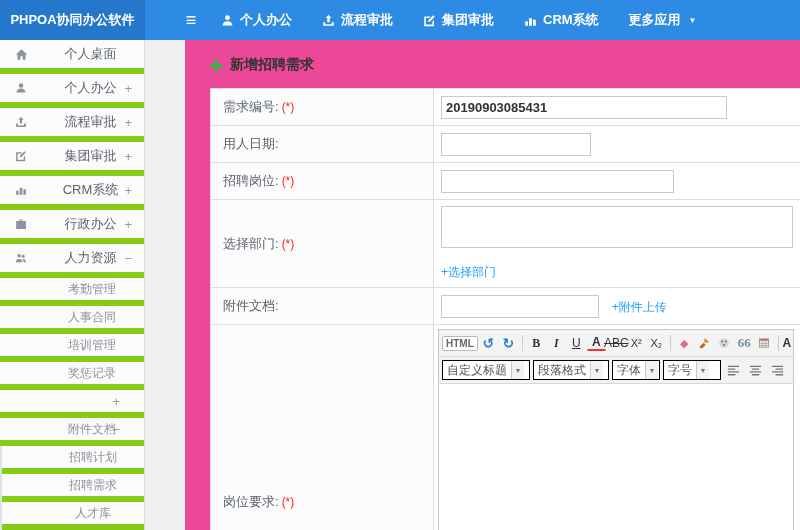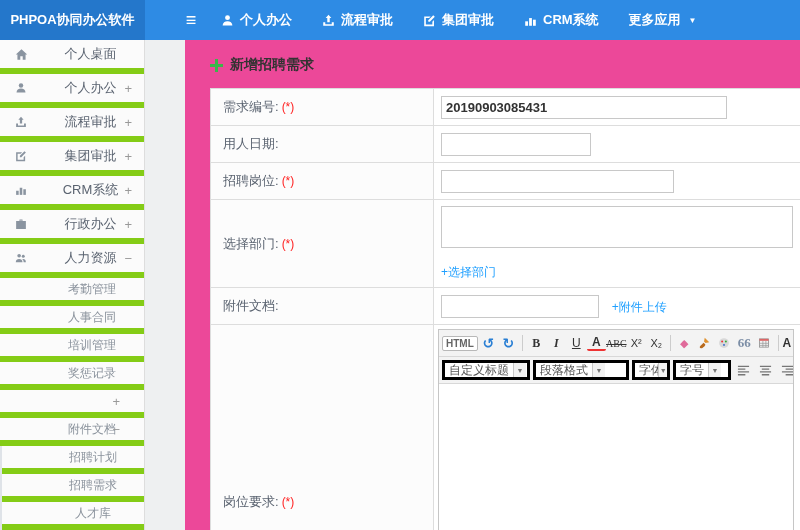--- a/index.html
+++ b/index.html
@@ -56,29 +56,29 @@
   .editor-row td.val { padding:4px; vertical-align:top; }
   .editor { border:1px solid #c6c6c6; width:356px; background:#fff; }
   .tb { background:#f3f3f3; border-bottom:1px solid #d8d8d8; height:27px; display:flex; align-items:center; padding:0 3px; gap:1px; overflow:hidden; }
   .tbtn { min-width:19px; height:20px; display:inline-flex; align-items:center; justify-content:center; font-size:12px; color:#333; cursor:pointer; border-radius:2px; }
   .tbtn.htmlb { border:1px solid #b8b8b8; background:#fff; font-size:10px; color:#666; padding:1px 3px; min-width:auto; height:15px; font-weight:bold; }
   .tbtn.undo,.tbtn.redo { color:#2a7fd4; font-size:14px; font-weight:bold; }
   .tbtn.bold   { font-weight:bold; font-family:"Liberation Serif", serif; }
   .tbtn.italic { font-style:italic; font-family:"Liberation Serif", serif; font-weight:bold; }
   .tbtn.under  { text-decoration:underline; }
   .tbtn.fcolor { border-bottom:2px solid #e33; height:16px; font-weight:bold; }
-  .tbtn.strike { font-size:10px; text-decoration:line-through; letter-spacing:0;font-family:Liberation Serif, serif; }
+  .tbtn.strike { font-size:12px; text-decoration:line-through; letter-spacing:0; }
   .tbtn.sup,.tbtn.sub { font-size:11px; }
   .tbtn.eraser { color:#e06a9a; font-size:11px; }
   .tbtn.quote  { color:#7c8ea6; font-weight:bold; font-size:13px; font-family:"Liberation Serif", serif; }
   .tbtn.fontA  { gap:2px; font-weight:bold; }
   .tbtn.fontA .caret { color:#777; font-size:7px; }
   .tsep { width:1px; height:16px; background:#ccc; margin:0 3px; flex:none; }
   .tb2 { gap:3px; }
-  .tsel { display:inline-flex; align-items:center; height:20px; border:3px solid #000000; background:#fff; font-size:12px; color:#555; cursor:pointer; flex:none; }
+  .tsel { display:inline-flex; align-items:center; height:20px; border:1px solid #000000; background:#fff; font-size:12px; color:#555; cursor:pointer; flex:none; }
   .tsel-label { padding:0 4px; white-space:nowrap; overflow:hidden; }
   .tsel-caret { border-left:1px solid #c8c8c8; background:#f2f2f2; font-size:7px; color:#777; width:13px; height:100%; display:inline-flex; align-items:center; justify-content:center; }
   .edit-area { height:290px; background:#fff; cursor:text; }
 </style>
 </head>
 <body>
 
 <div class="screen">
 
   <header class="topbar">
@@ -337,25 +337,25 @@
                 <span class="tbtn fontA">
                   <span>A</span>
                       <span class="caret">▼</span>
                 </span>
               </div>
               <div class="tb tb2">
                 <span class="tsel" style="width:88px">
                   <span class="tsel-label">自定义标题</span>
                   <span class="tsel-caret">▼</span>
                 </span>
-                <span class="tsel" style="width:96px">
+                <span class="tsel" style="width:76px">
                   <span class="tsel-label">段落格式</span>
                   <span class="tsel-caret">▼</span>
                 </span>
-                <span class="tsel" style="width:38px">
+                <span class="tsel" style="width:48px">
                   <span class="tsel-label">字体</span>
                   <span class="tsel-caret">▼</span>
                 </span>
                 <span class="tsel" style="width:58px">
                   <span class="tsel-label">字号</span>
                   <span class="tsel-caret">▼</span>
                 </span>
                 <span class="tbtn">
                   <svg width="13" height="13" viewBox="0 0 14 14">
                         <path d="M1 2.5h12M1 5.5h8M1 8.5h12M1 11.5h8" stroke="#777" stroke-width="1.5" fill="none"></path>

